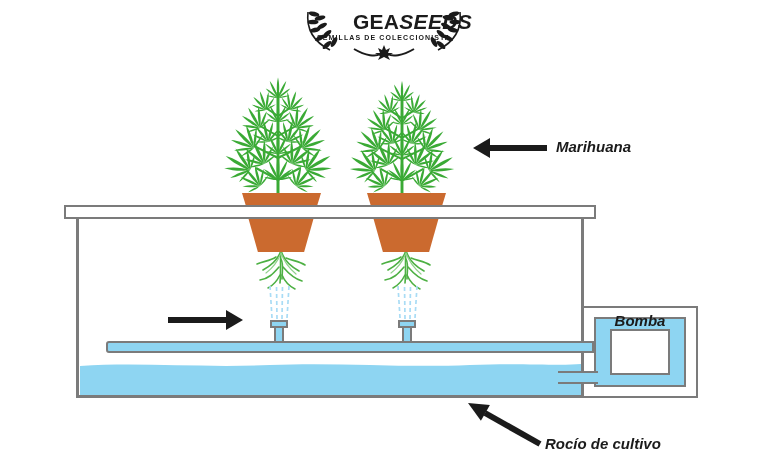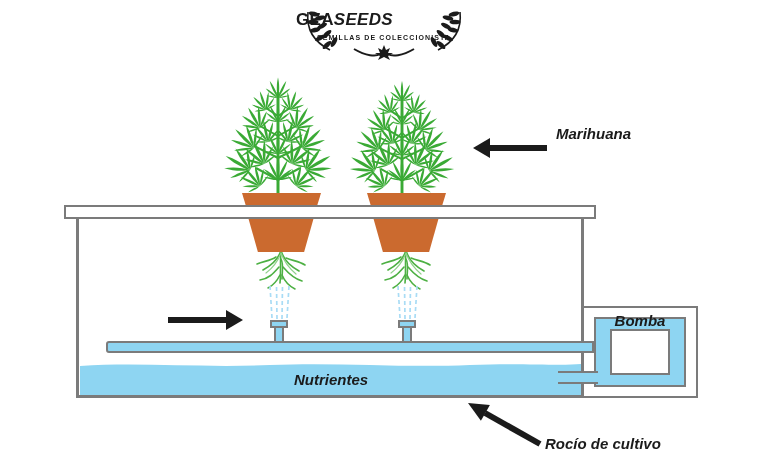--- a/index.html
+++ b/index.html
@@ -9,21 +9,21 @@
   *{margin:0;padding:0;box-sizing:border-box;}
   body{background:#e8e8e8;font-family:"Liberation Sans",sans-serif;}
   #canvas{position:relative;width:768px;height:473px;background:var(--paper);overflow:hidden;margin:0 auto;}
 
   .abs{position:absolute;}
   .lbl{position:absolute;font:italic 700 15px "Liberation Sans",sans-serif;color:var(--ink);white-space:nowrap;z-index:8;}
 
   
   #logo{position:absolute;left:296px;top:4px;width:176px;height:58px;z-index:8;}
   #logo svg{position:absolute;left:0;top:0;}
-  .brand-line{position:absolute;left:0;top:7px;width:176px;text-align:left;font-size:17px;letter-spacing:.3px;color:var(--ink);line-height:1;}
+  .brand-line{position:absolute;left:0;top:7px;width:176px;text-align:right;font-size:21px;letter-spacing:.3px;color:var(--ink);line-height:1;}
   .brand-bold{font-weight:800;font-style:normal;}
   .brand-italic{font-weight:700;font-style:italic;}
   .tagline{position:absolute;left:0;top:30px;width:176px;text-align:center;font-size:7px;font-weight:600;letter-spacing:1.1px;color:var(--ink);}
 
   
   #lid{position:absolute;left:64px;top:205px;width:532px;height:14px;background:#fff;border:2.5px solid var(--outline);z-index:5;}
   #chamber{position:absolute;left:76px;top:210px;width:508px;height:188px;border:3px solid var(--outline);border-top:none;z-index:1;}
   #liquid-svg{position:absolute;left:80px;top:360px;width:501px;height:35px;z-index:1;}
   #pipe{position:absolute;left:106px;top:341px;width:488px;height:12px;background:var(--liquid);border:2px solid var(--outline);border-radius:3px 0 0 3px;z-index:3;}
   .lower-pipe{position:absolute;left:558px;top:371px;width:40px;height:13px;background:var(--liquid);border-top:2px solid var(--outline);border-bottom:2px solid var(--outline);z-index:3;}
@@ -197,31 +197,30 @@
 
   <div class="nozzle-stem" style="left:274px;top:326px;"></div>
   <div class="nozzle-cap" style="left:270px;top:320px;"></div>
   <div class="nozzle-stem" style="left:402px;top:326px;"></div>
   <div class="nozzle-cap" style="left:398px;top:320px;"></div>
 
   <div id="pipe"></div>
   <svg id="liquid-svg" viewBox="0 0 501 35" preserveAspectRatio="none" aria-hidden="true">
     <path d="M0,6 C60,2 120,8 190,5 C260,2 320,8 390,5 C440,3 480,6 501,4 L501,35 L0,35 Z" fill="var(--liquid)"></path>
   </svg>
-  <div class="lbl" style="left:286px;top:371px;width:90px;text-align:center;">Nutrientes</div>
 
   <div class="lbl" style="left:600px;top:284px;width:80px;text-align:center;margin-top:28px;">Bomba</div>
   <div class="pump-outer"></div>
   <div class="pump-ring"></div>
   <div class="pump-core"></div>
   <div class="lower-pipe"></div>
 
   <div class="arrow-head-left" style="left:473px;top:138px;"></div>
   <div class="arrow-shaft" style="left:489px;top:145px;width:58px;"></div>
-  <div class="lbl" style="left:556px;top:125px;">Marihuana</div>
+  <div class="lbl" style="left:556px;top:138px;">Marihuana</div>
 
   <div class="arrow-shaft" style="left:168px;top:317px;width:58px;"></div>
   <div class="arrow-head-right" style="left:226px;top:310px;"></div>
 
   <svg class="abs" style="left:462px;top:400px;z-index:7;" width="85" height="48" viewBox="0 0 85 48" aria-hidden="true">
     <line x1="78" y1="44" x2="23" y2="13" class="ink-stroke" stroke-width="6"></line>
     <polygon points="6,3 27.9,5.1 18.9,20.7" class="ink-fill"></polygon>
   </svg>
   <div class="lbl" style="left:545px;top:435px;">Rocío de cultivo</div>
 

